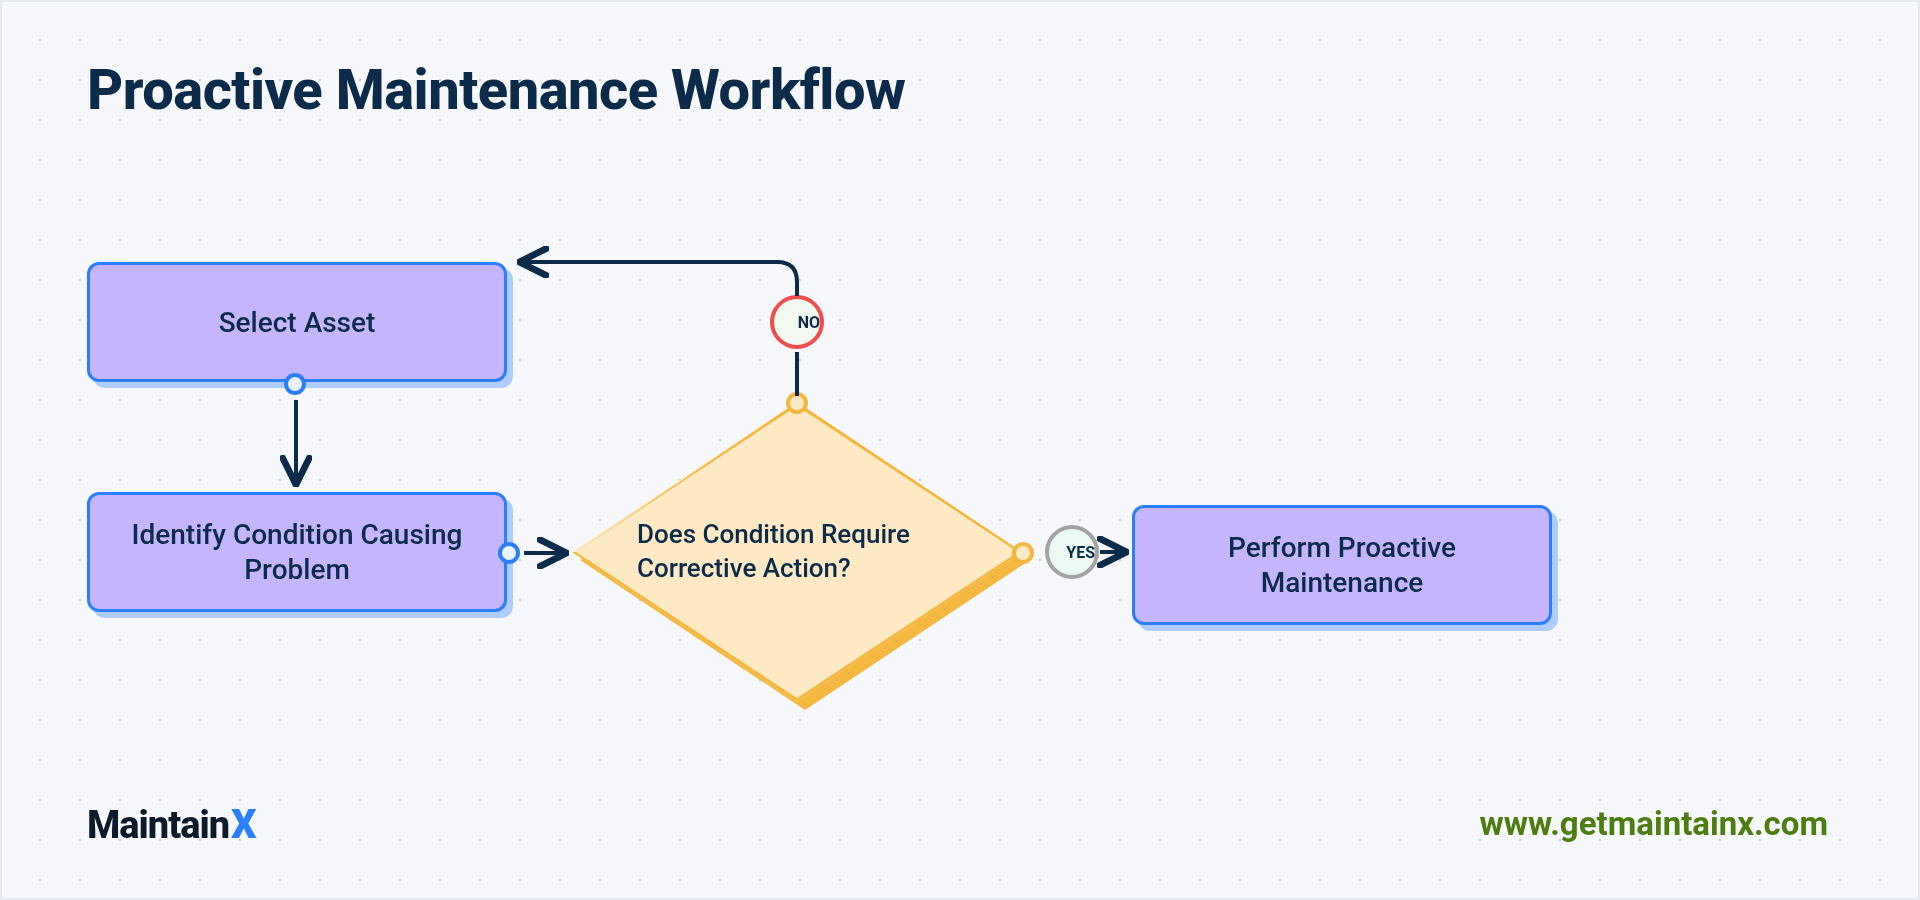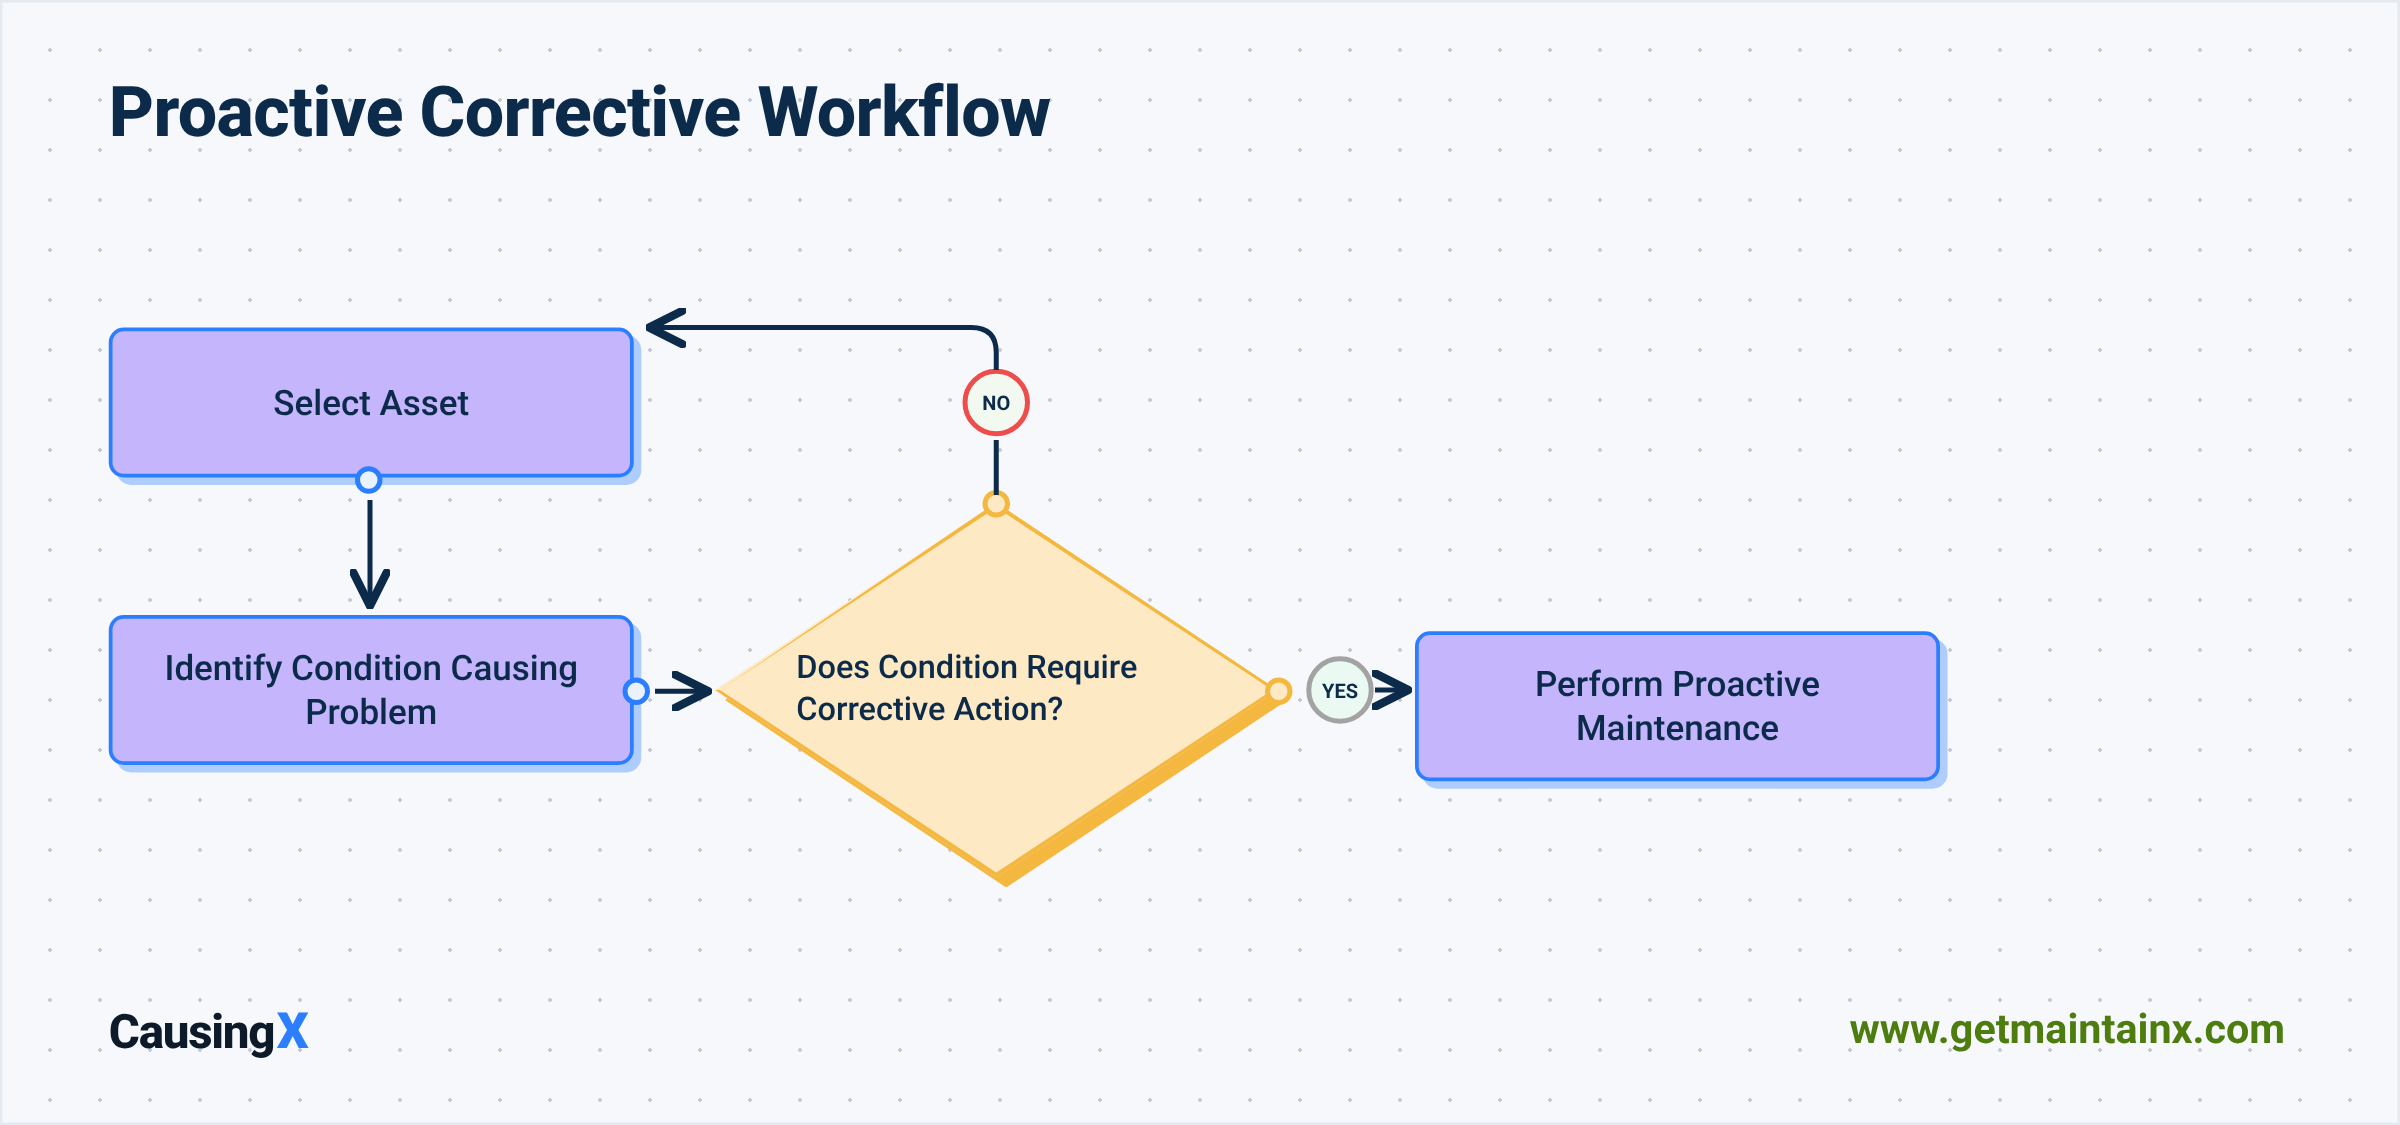--- a/index.html
+++ b/index.html
@@ -96,21 +96,21 @@
     border: 4px solid #2b7fff;
   }
   .connector-dot.amber { background: #fde9c4; border-color: #f4b73f; }
 
   .branch-badge {
     position: absolute;
     width: 54px; height: 54px;
     border-radius: 50%;
     display: flex;
     align-items: center;
-    justify-content: center;
+    justify-content: flex-end;
     font-size: 16px;
     font-weight: 700;
     color: #0c2a4a;
     background: #f6f8fb;
   }
   #badge-no {
     border: 4px solid #ef4c4c;
     background: #f2f9f0;
   }
   #badge-yes {
@@ -149,21 +149,21 @@
     right: 90px;
     bottom: 55px;
     font-size: 33px;
     font-weight: 700;
     color: #4d7c0f;
   }
 </style>
 </head>
 <body>
 
-<div class="title">Proactive Corrective Workflow</div>
+<div class="title">Proactive Maintenance Workflow</div>
 
 <div id="node-select" class="node-box">
   <span>Select Asset</span>
 </div>
 
 <div id="node-identify" class="node-box">
   <span>Identify Condition Causing Problem</span>
 </div>
 
 <div class="decision-wrap">
@@ -202,16 +202,16 @@
   <path d="M522 551 L562 551" fill="none" stroke="#0c2a4a" stroke-width="4" marker-end="url(#arrow-navy)"></path>
 
   <path d="M795 394 L795 350" fill="none" stroke="#0c2a4a" stroke-width="4"></path>
 
   <path d="M795 294 L795 280 Q795 260 775 260 L520 260" fill="none" stroke="#0c2a4a" stroke-width="4" marker-end="url(#arrow-navy)"></path>
 
   <path d="M1098 550 L1122 550" fill="none" stroke="#0c2a4a" stroke-width="4" marker-end="url(#arrow-navy)"></path>
 </svg>
 
 <div class="footer-left">
-  <span class="brand-main">Causing</span>
+  <span class="brand-main">Maintain</span>
   <span class="brand-x">X</span>
 </div>
 <div class="footer-right">www.getmaintainx.com</div>
 
 </body></html>

